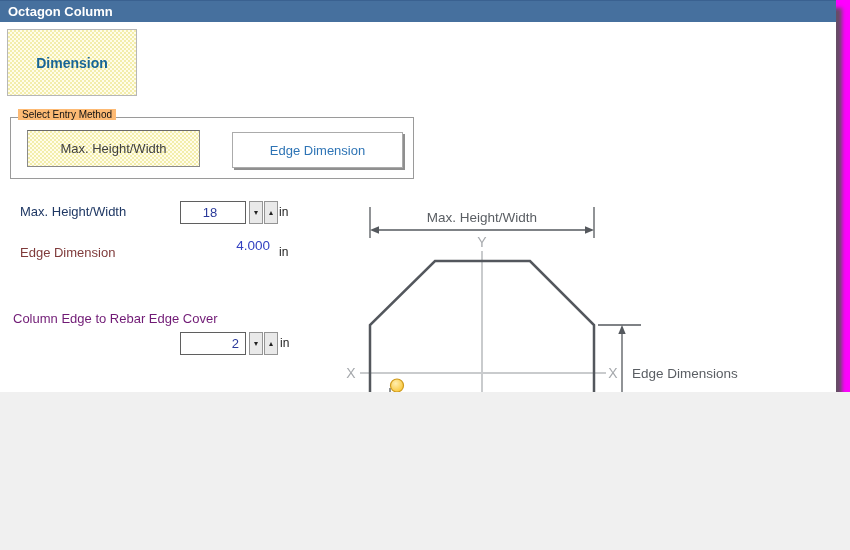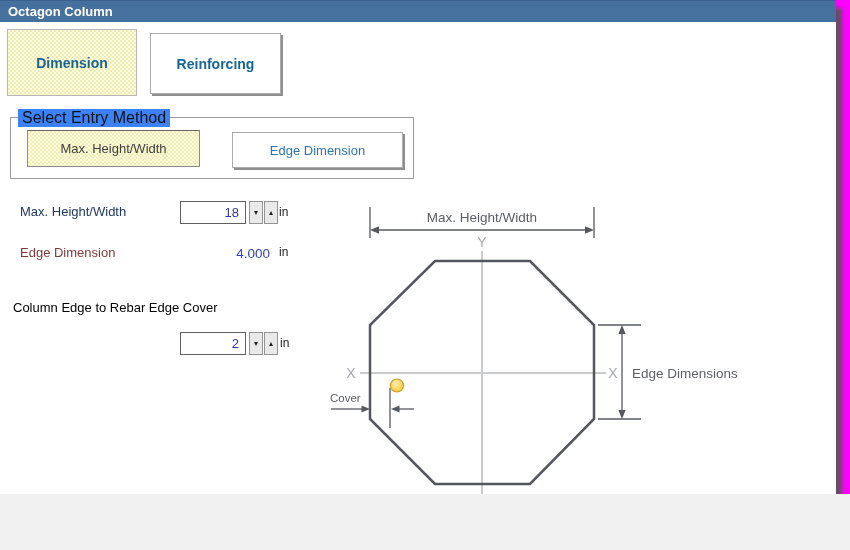--- a/index.html
+++ b/index.html
@@ -1,18 +1,18 @@
 <!DOCTYPE html>
 <html><head>
 <meta charset="utf-8">
 <style>
   html,body{margin:0;padding:0;background:#f0f0f0;}
   *{box-sizing:border-box;}
   .canvas{
-    position:relative;width:850px;height:494px;background:#FF00FF;
+    position:relative;width:850px;height:392px;background:#FF00FF;
     overflow:hidden;font-family:"Liberation Sans",sans-serif;
   }
   .window{
     position:absolute;left:0;top:0;width:836px;height:534px;background:#ffffff;
     box-shadow:7px 7px 4px -1px rgba(85,85,85,0.9);
   }
   .titlebar{
     position:absolute;left:0;top:0;width:836px;height:22px;background:#46709E;
     border-top:1px solid #3a6190;color:#ffffff;font-size:13px;font-weight:bold;
     line-height:21px;padding-left:8px;
@@ -27,44 +27,44 @@
     font-weight:bold;font-size:14px;color:#176595;cursor:default;
   }
   .tab-active{left:7px;top:29px;width:130px;height:67px;border:1px solid #b7b7b7;}
   .tab-plain{left:150px;top:33px;width:131px;height:61px;background:#ffffff;
     border:1px solid #ababab;box-shadow:2px 2px 0 #909090;}
   .groupbox{
     position:absolute;left:10px;top:117px;width:404px;height:62px;
     border:1px solid #9a9a9a;
   }
   .legend{
-    position:absolute;top:-9px;left:7px;background:#3b82f6;padding:0 4px;
-    font-size:16px;color:#111111;
+    position:absolute;top:-9px;left:7px;background:#fdba74;padding:0 4px;
+    font-size:10px;color:#111111;
   }
   .entry-btn{position:absolute;font-family:"Liberation Sans",sans-serif;font-size:13px;cursor:default;}
   .entry-active{left:16px;top:12px;width:173px;height:37px;
     border:1px solid #8a8a8a;border-top-color:#6a6a6a;color:#3f3f3f;}
   .entry-plain{left:221px;top:14px;width:171px;height:36px;background:#ffffff;
     border:1px solid #ababab;box-shadow:2px 2px 0 #8f8f8f;color:#2E74B5;}
   .lbl{position:absolute;font-size:13px;white-space:nowrap;}
   .lbl-mhw{left:20px;top:204px;color:#1F3864;}
   .lbl-edge{left:20px;top:245px;color:#7F3A3A;}
-  .lbl-cover{left:13px;top:300px;color:#000000;}
-  .val-edge{position:absolute;left:190px;top:246px;width:80px;text-align:right;
+  .lbl-cover{left:13px;top:311px;color:#701a75;}
+  .val-edge{position:absolute;left:190px;top:238px;width:80px;text-align:right;
     color:#3341C1;font-size:13.5px;}
   .unit{position:absolute;font-size:12px;color:#1c1c1c;}
   .unit-1{left:279px;top:205px;}
   .unit-2{left:279px;top:245px;}
   .unit-3{left:280px;top:336px;}
   .numbox{
     position:absolute;width:66px;height:23px;border:1px solid #5f5f5f;
     text-align:right;padding:0 6px 0 0;font-size:13px;color:#2b3a9a;
     background:#ffffff;font-family:"Liberation Sans",sans-serif;
   }
-  .numbox-mhw{left:180px;top:201px;}
+  .numbox-mhw{left:180px;top:201px;text-align:center;}
   .numbox-cover{left:180px;top:332px;}
   .spin{
     position:absolute;width:14px;height:23px;background:#e9e9e9;
     border:1px solid #949494;font-size:8px;color:#222222;line-height:20px;
     text-align:center;padding:0;cursor:default;
   }
   .spin-dn-1{left:249px;top:201px;}
   .spin-up-1{left:264px;top:201px;}
   .spin-dn-3{left:249px;top:332px;}
   .spin-up-3{left:264px;top:332px;}
@@ -77,21 +77,20 @@
 <body>
 
 <div class="canvas">
   <div class="window">
 
     <div class="titlebar">
       <span>Octagon Column</span>
     </div>
 
     <button class="tab tab-active hatch">Dimension</button>
-    <button class="tab tab-plain">Reinforcing</button>
 
     <div class="groupbox">
       <span class="legend">Select Entry Method</span>
       <button class="entry-btn entry-active hatch">Max. Height/Width</button>
       <button class="entry-btn entry-plain">Edge Dimension</button>
     </div>
 
     <span class="lbl lbl-mhw">Max. Height/Width</span>
     <input class="numbox numbox-mhw" value="18" style="">
     <button class="spin spin-dn-1">▾</button>

